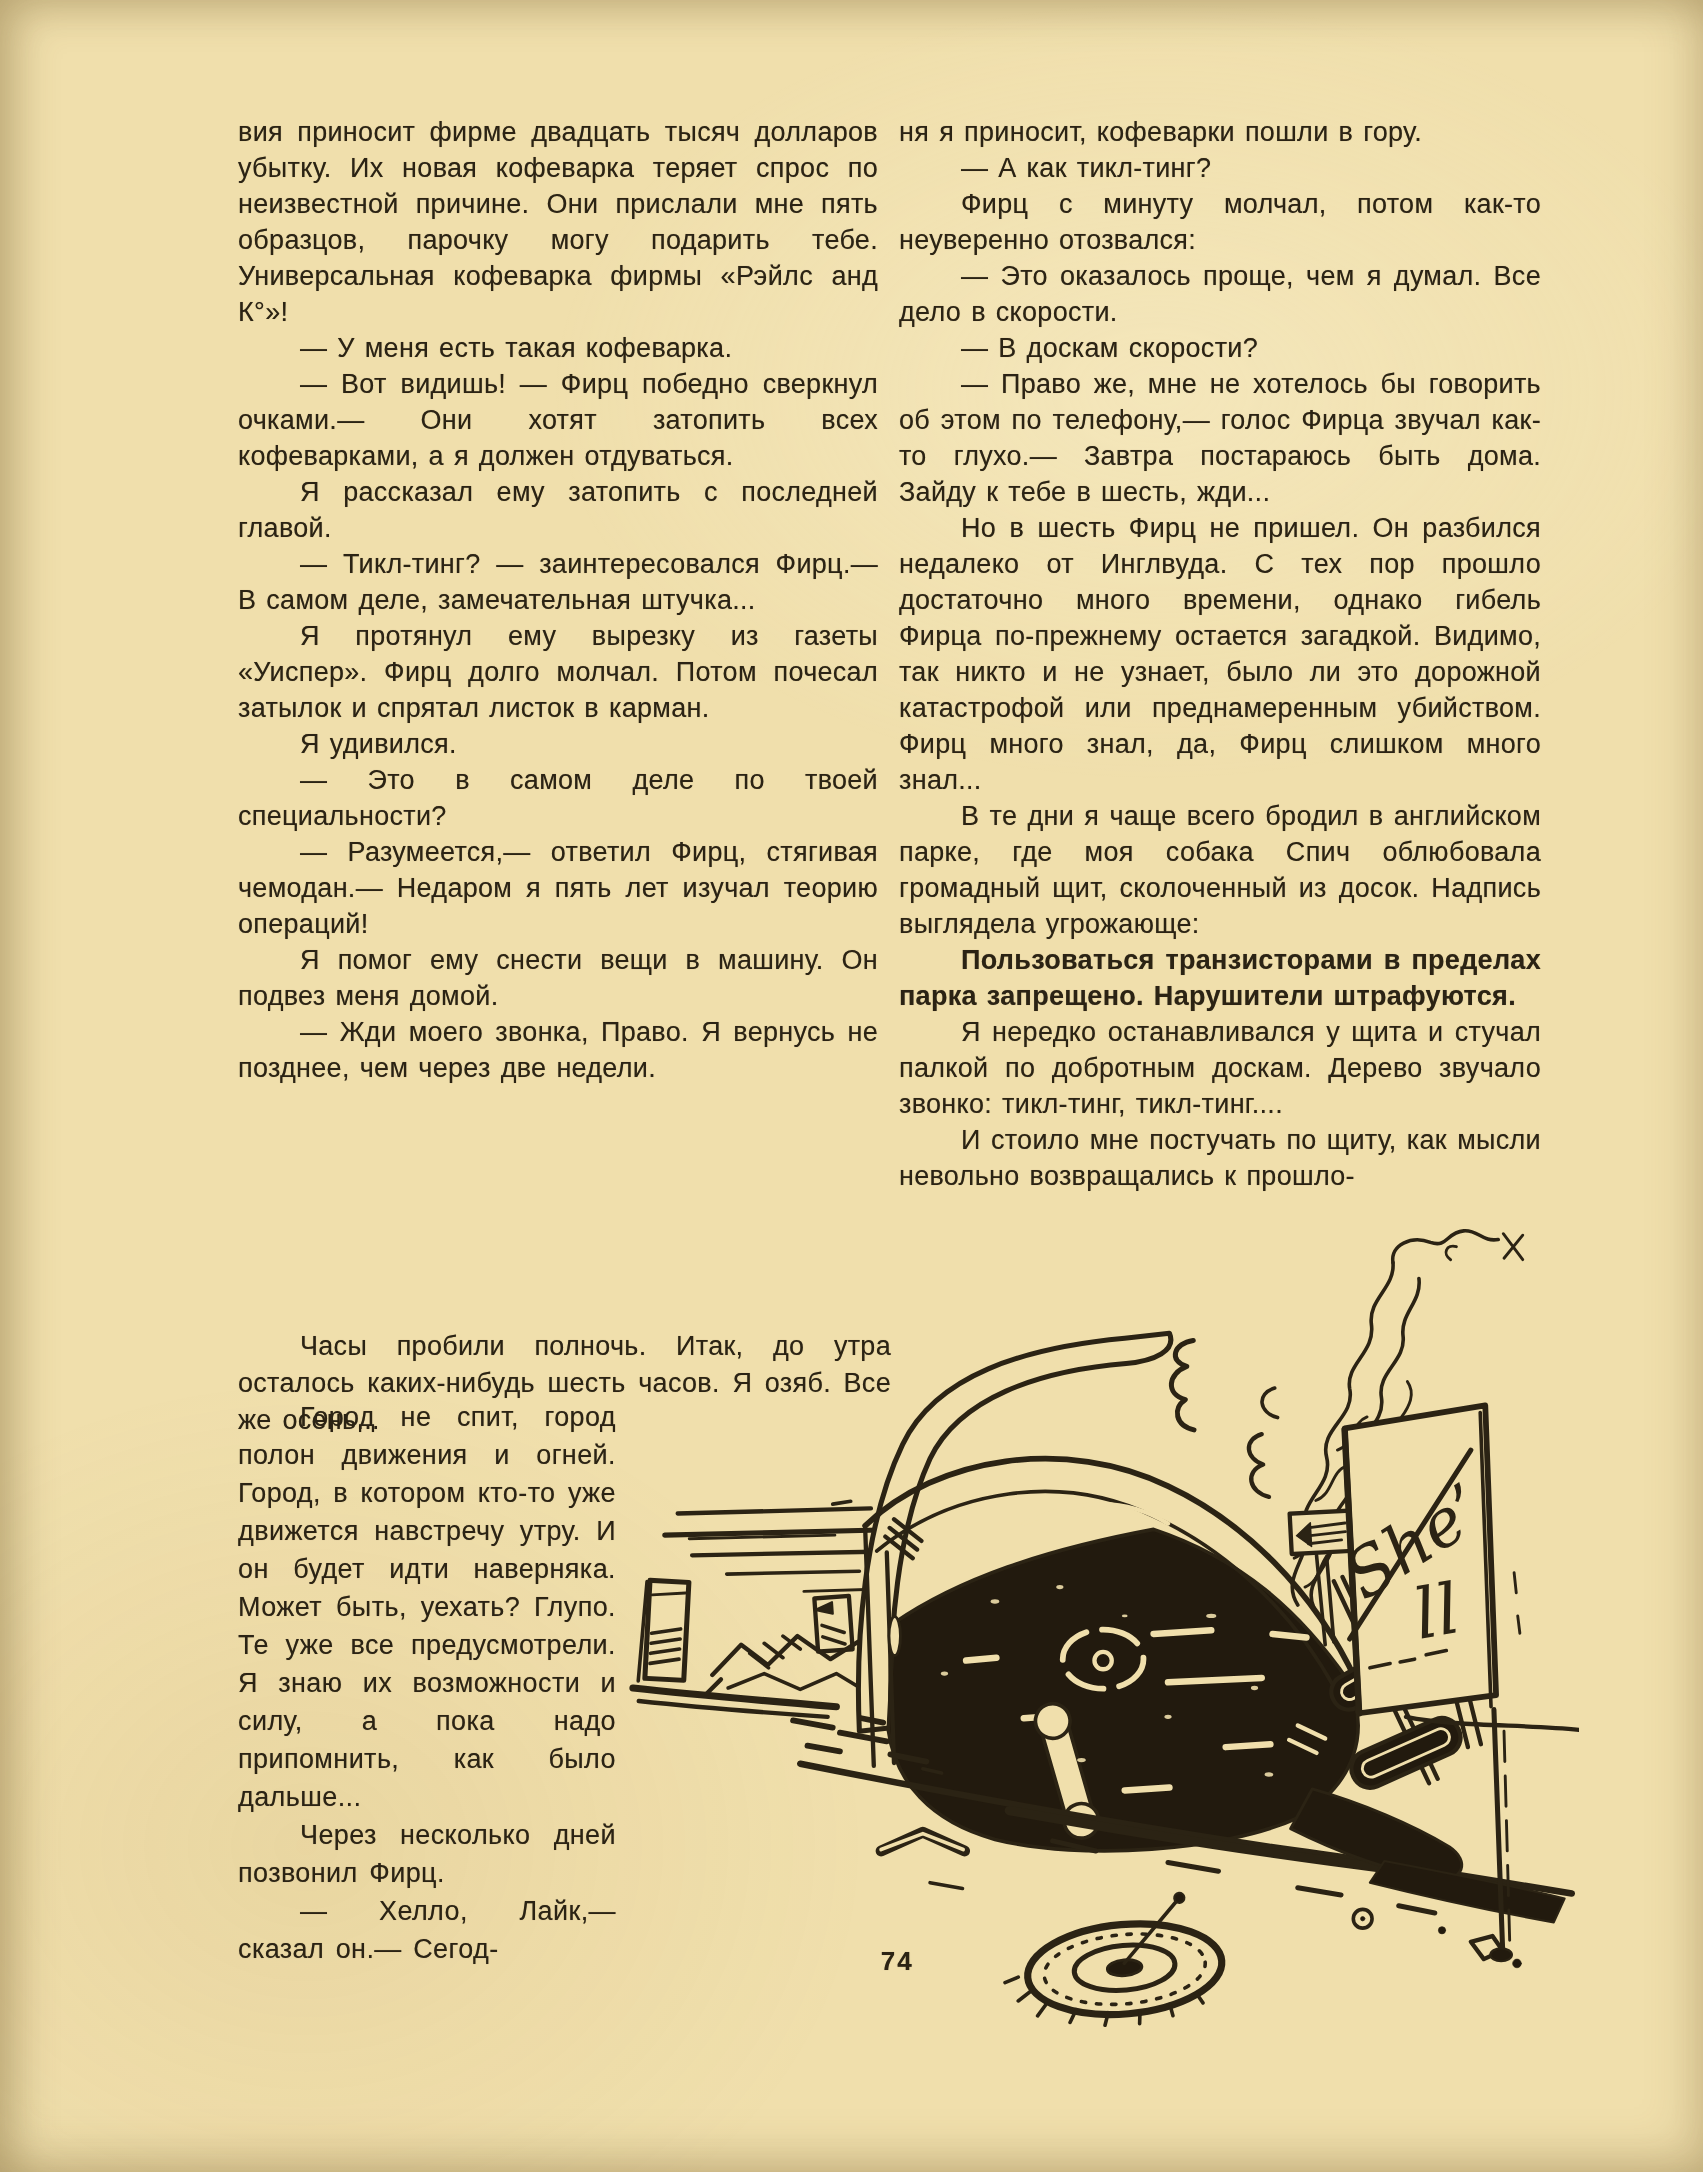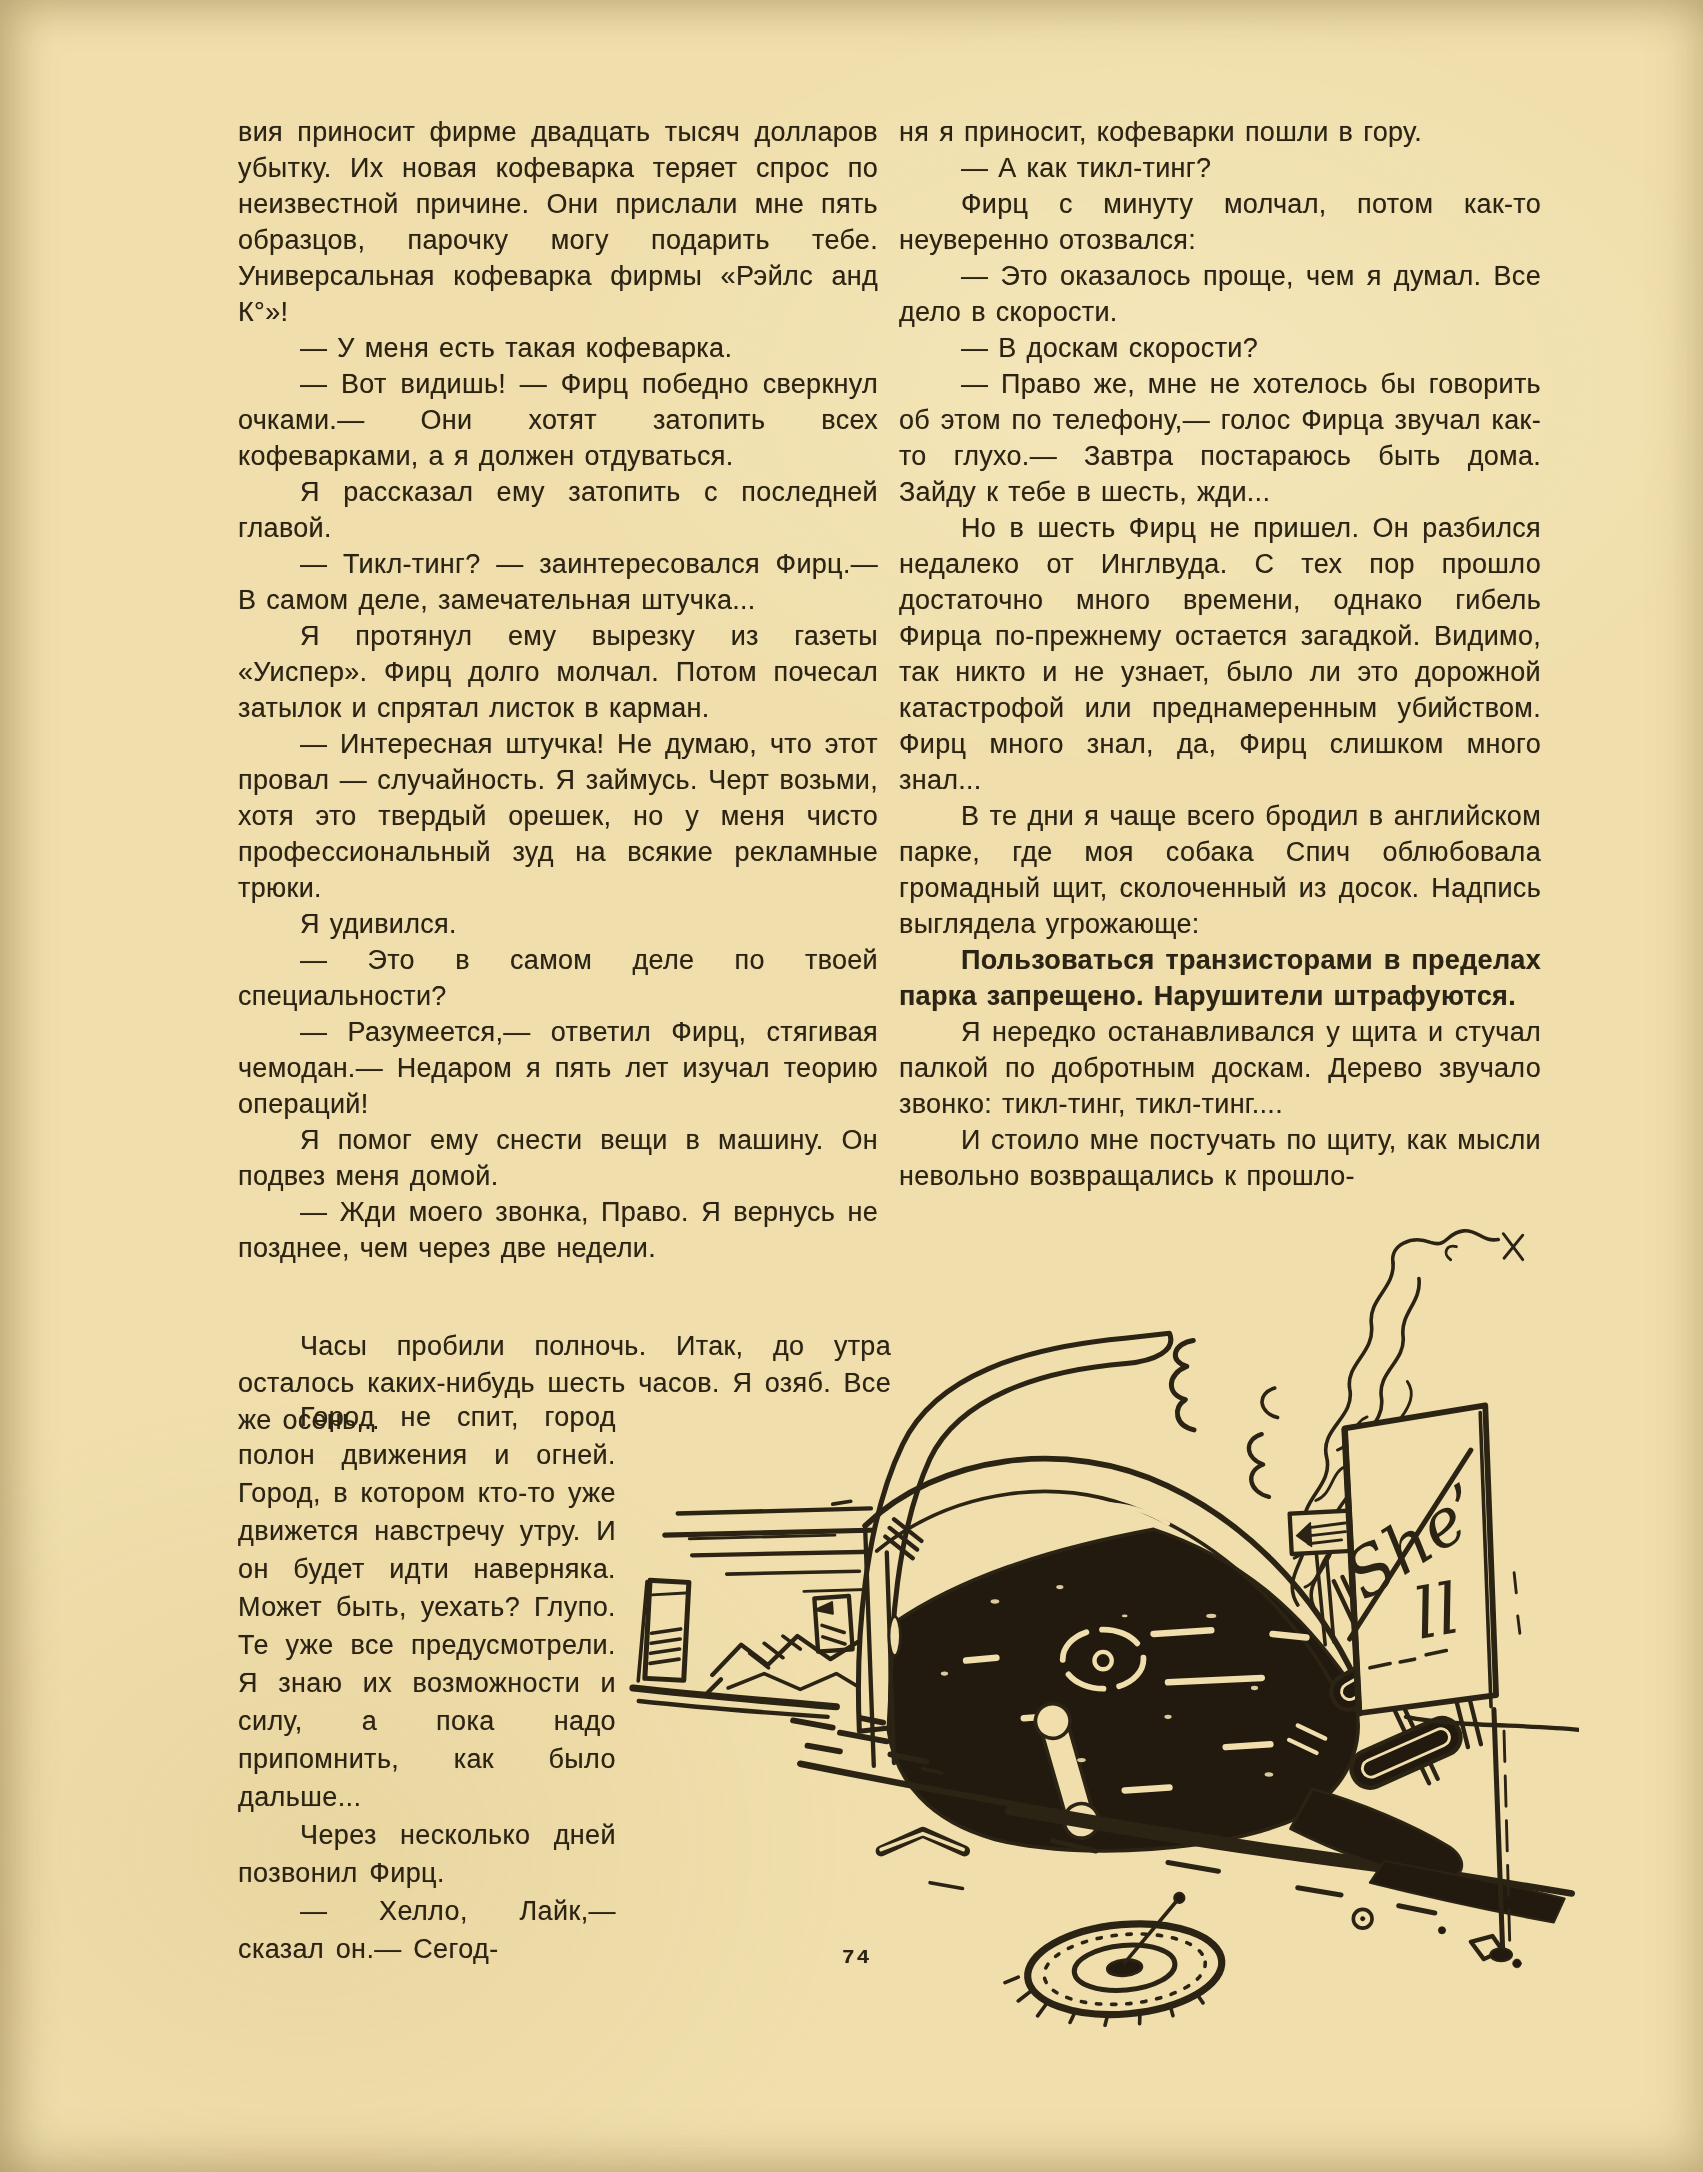--- a/index.html
+++ b/index.html
@@ -19,38 +19,37 @@
   .col{position:absolute;text-align:justify;}
   .col p{margin:0;text-indent:62px;text-shadow:0 0 0.7px rgba(43,35,20,.45);}
   .col p.noindent{text-indent:0;}
   .topcol{font-size:27px;line-height:36px;letter-spacing:0.3px;word-spacing:2.2px;margin-top:30px;}
   #left-col{left:238px;top:84px;width:640px;}
   #right-col{left:899px;top:84px;width:642px;}
   #wide-para{left:238px;top:1328px;width:653px;font-size:27px;line-height:37px;letter-spacing:0.3px;word-spacing:2.9px;}
   #narrow-col{left:238px;top:1398px;width:378px;font-size:27px;line-height:38px;letter-spacing:0.4px;word-spacing:3.6px;}
   .bold-note{font-weight:700;}
   #page-number{
-    position:absolute;left:842px;top:1946px;width:72px;text-align:left;
-    font-family:Liberation Mono, monospace;font-weight:700;font-size:21px;letter-spacing:2.2px;
+    position:absolute;left:842px;top:1946px;width:72px;text-align:right;
+    font-family:Liberation Sans, sans-serif;font-weight:700;font-size:26px;letter-spacing:2.2px;
     text-shadow:0 0 0.7px rgba(43,35,20,.5);
   }
   #illustration{position:absolute;left:620px;top:1212px;pointer-events:none;}
   #illustration *{vector-effect:none;}
 </style>
 </head>
 <body>
 
 <div id="left-col" class="col topcol">
   <p class="noindent">вия приносит фирме двадцать тысяч долларов убытку. Их новая кофеварка теряет спрос по неизвестной причине. Они прислали мне пять образцов, парочку могу подарить тебе. Универсальная кофеварка фирмы «Рэйлс анд К°»!</p>
   <p>— У меня есть такая кофеварка.</p>
   <p>— Вот видишь! — Фирц победно сверкнул очками.— Они хотят затопить всех кофеварками, а я должен отдуваться.</p>
   <p>Я рассказал ему затопить с последней главой.</p>
   <p>— Тикл-тинг? — заинтересовался Фирц.— В самом деле, замечательная штучка...</p>
   <p>Я протянул ему вырезку из газеты «Уиспер». Фирц долго молчал. Потом почесал затылок и спрятал листок в карман.</p>
-  <p>— Интересная штучка! Не думаю, что этот провал — случайность. Я займусь. Черт возьми, хотя это твердый орешек, но у меня чисто профессиональный зуд на всякие рекламные трюки.</p>
   <p>Я удивился.</p>
   <p>— Это в самом деле по твоей специальности?</p>
   <p>— Разумеется,— ответил Фирц, стягивая чемодан.— Недаром я пять лет изучал теорию операций!</p>
   <p>Я помог ему снести вещи в машину. Он подвез меня домой.</p>
   <p>— Жди моего звонка, Право. Я вернусь не позднее, чем через две недели.</p>
 </div>
 
 <div id="right-col" class="col topcol">
   <p class="noindent">ня я приносит, кофеварки пошли в гору.</p>
   <p>— А как тикл-тинг?</p>

